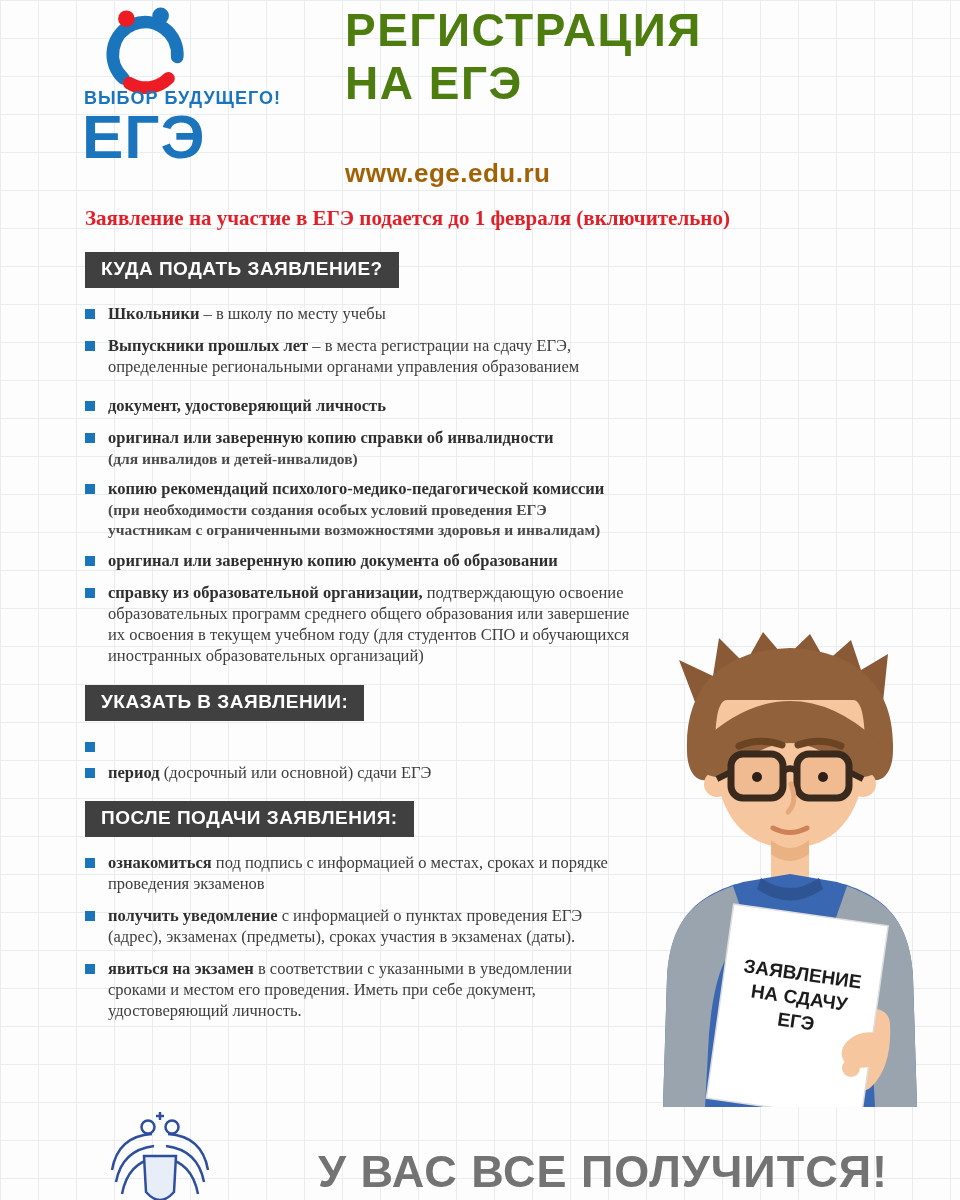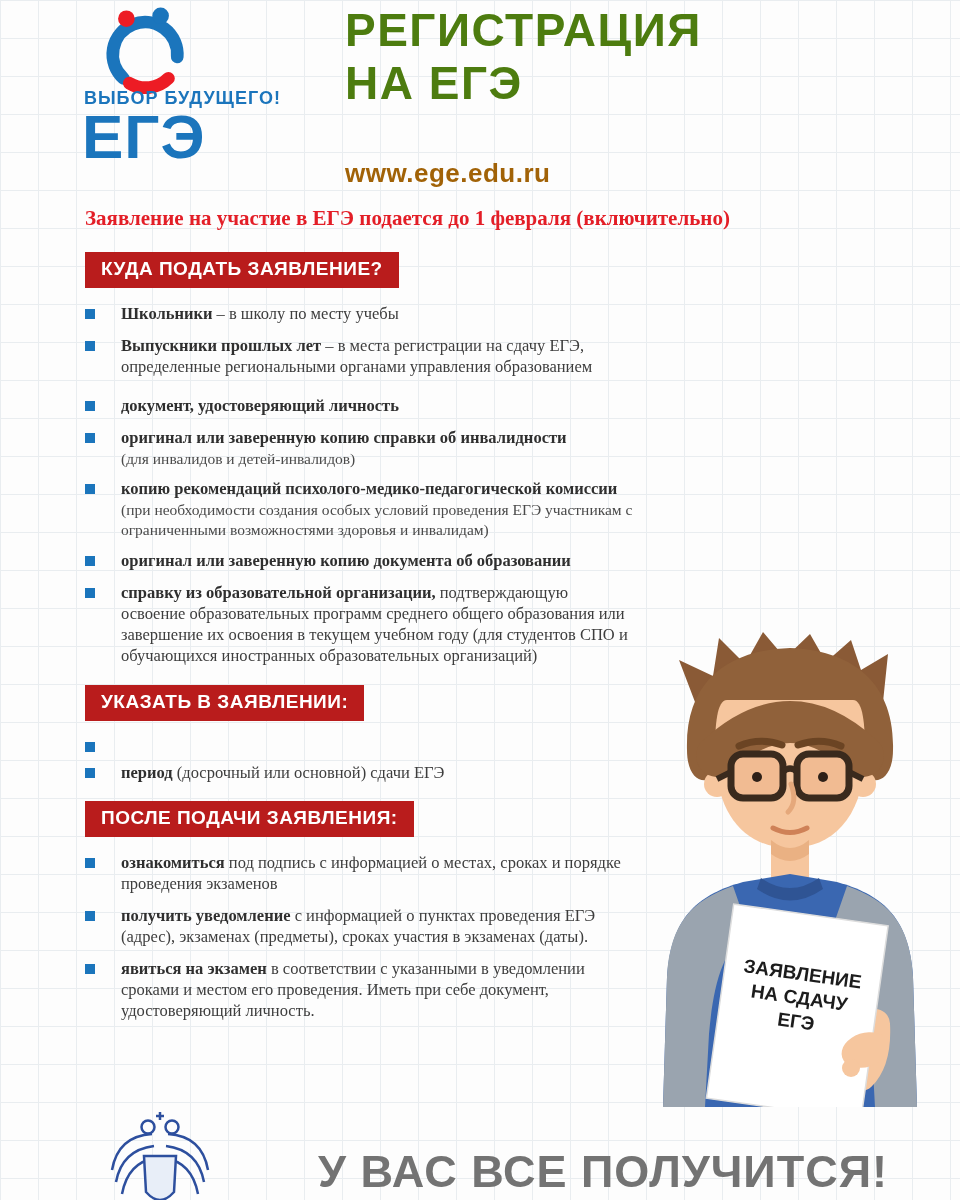--- a/index.html
+++ b/index.html
@@ -18,29 +18,29 @@
   .logo-row{left:82px;top:6px;display:flex;align-items:center;gap:8px;}
   .logo-text{font-size:62px;font-weight:bold;color:#1b75bc;line-height:1;letter-spacing:1px;}
   .tagline{left:84px;top:88px;font-size:18px;font-weight:bold;color:#1b75bc;letter-spacing:1px;}
   .title{left:345px;top:4px;font-size:46px;line-height:1.15;font-weight:bold;color:#4d7c0f;letter-spacing:1.5px;}
   .url{left:345px;top:142px;font-size:26px;font-weight:bold;color:#a16207;letter-spacing:0.5px;margin-top:16px;}
   .deadline{left:85px;top:206px;font-family:"Liberation Serif", serif;font-size:21px;font-weight:bold;color:#e31e27;}
   
   .content{left:85px;top:252px;width:548px;}
   .section{margin-bottom:18px;}
   .section-header{
-    display:inline-block;background:#b91c1c;color:#fff;
+    display:inline-block;background:#404040;color:#fff;
     font-size:19px;font-weight:bold;letter-spacing:0.5px;
     padding:6px 16px 8px 16px;margin-bottom:16px;
   }
-  .item{display:flex;gap:26px;margin-bottom:11px;}
+  .item{display:flex;gap:13px;margin-bottom:11px;}
   .bullet{flex:0 0 auto;width:10px;height:10px;background:#1b75bc;margin-top:5px;}
   .item-text{margin:0;font-family:"Liberation Serif", serif;font-size:16.5px;line-height:1.27;color:#3d3d3d;}
   .item-text b{font-weight:bold;color:#2f2f2f;}
-  .note{display:block;font-weight:normal;font-size:15.5px;color:#4a4a4a;}
+  .note{display:block;font-weight:bold;font-size:15.5px;color:#4a4a4a;}
   
   .slogan{left:318px;top:1146px;font-size:45px;font-weight:bold;color:#737373;letter-spacing:1px;white-space:nowrap;}
   .emblem{left:100px;top:1108px;}
   .man{left:625px;top:632px;}
 </style>
 </head>
 <body>
 
 <div class="abs logo-row">
   <span>

